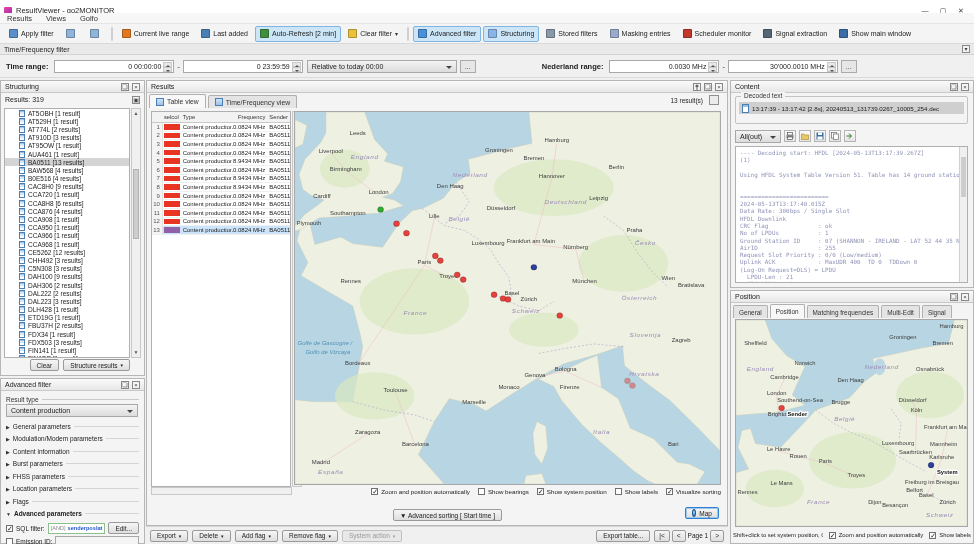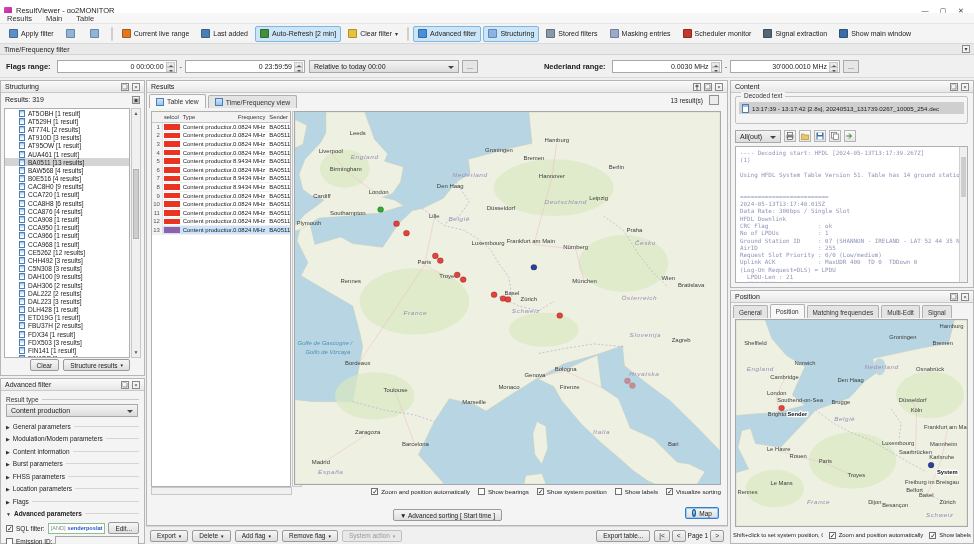--- a/index.html
+++ b/index.html
@@ -157,22 +157,22 @@
   <div id="titlebar">
     <span class="appicon"></span>
     <span class="ttl">ResultViewer - go2MONITOR</span>
     <span class="wbtn">—</span>
     <span class="wbtn">▢</span>
     <span class="wbtn">✕</span>
   </div>
 
   <div id="menubar">
     <span class="mi">Results</span>
-      <span class="mi">Main</span>
-      <span class="mi">Table</span>
+      <span class="mi">Views</span>
+      <span class="mi">Golfo</span>
   </div>
 
   <div id="toolbar">
     <div class="tbtn">
         <span class="ticon" style="background: rgb(91, 143, 201);"></span>
         <span class="tlab">Apply filter</span>
       </div>
       <div class="tbtn">
         <span class="ticon" style="background: rgb(143, 179, 217);"></span>
         <span class="tlab"></span>
@@ -234,21 +234,21 @@
         <span class="tlab">Show main window</span>
       </div>
   </div>
 
   <div id="tfheader">
     <span>Time/Frequency filter</span>
     <span class="sp"></span>
     <span class="hicon">▾</span>
   </div>
   <div id="tfrow">
-    <span class="flabel">Flags range:</span>
+    <span class="flabel">Time range:</span>
     <span class="spin" style="width:120px">
       <span>0 00:00:00</span>
       <span class="ud">
           <i class="up"></i>
           <i class="dn"></i>
         </span>
     </span>
     <span class="dash">-</span>
     <span class="spin" style="width:120px">
       <span>0 23:59:59</span>

